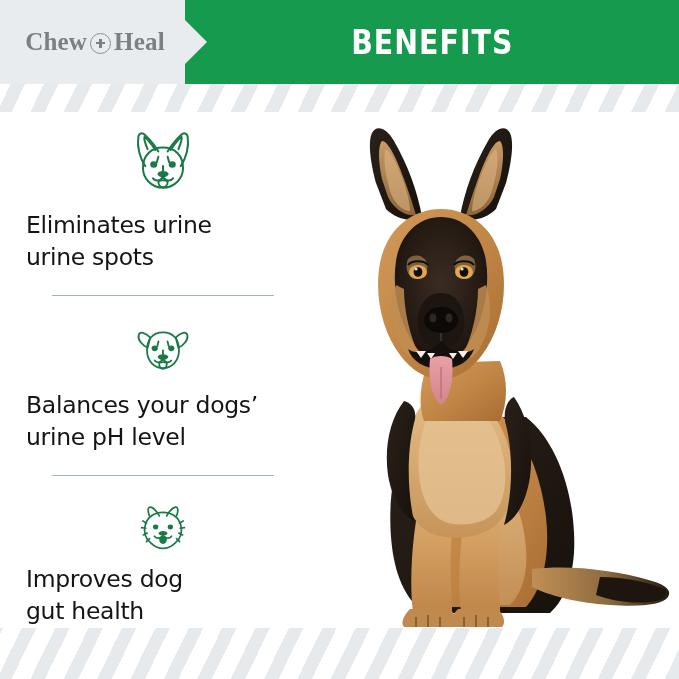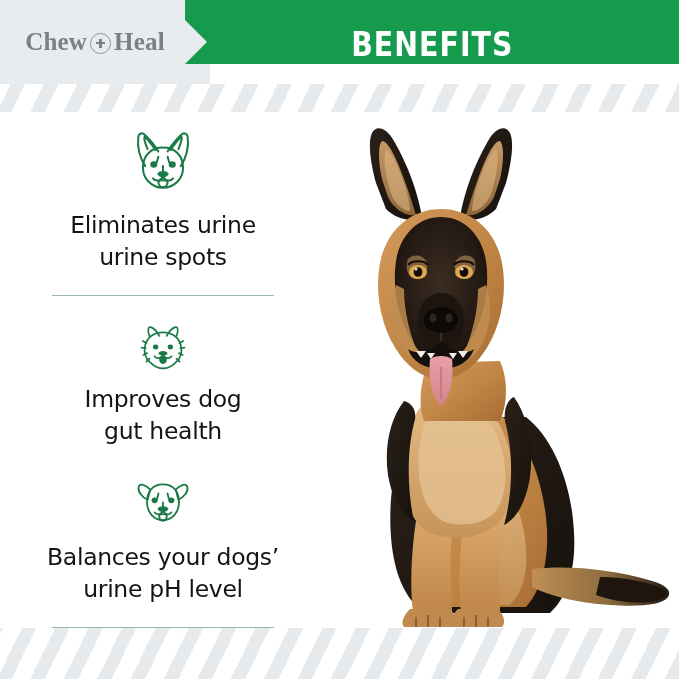--- a/index.html
+++ b/index.html
@@ -63,26 +63,26 @@
     position: absolute;
     background: #7a8085;
   }
   .logo-plus::before { width: 9px; height: 2.6px; }
   .logo-plus::after  { width: 2.6px; height: 9px; }
 
   .header-banner {
     position: absolute;
     left: 185px; top: 0;
     width: 494px;
-    height: 64px;
+    height: 84px;
     background: #169a4e;
     -webkit-clip-path: polygon(0 0, 100% 0, 100% 100%, 0 100%, 0 64px, 22px 42px, 0 20px);
     clip-path: polygon(0 0, 100% 0, 100% 100%, 0 100%, 0 64px, 22px 42px, 0 20px);
     display: flex;
-    align-items: flex-end;
+    align-items: center;
     justify-content: center;
   }
   .banner-title {
     color: #ffffff;
     font-family: "DejaVu Sans", sans-serif;
     font-weight: bold;
     font-size: 33px;
     letter-spacing: 1.2px;
     transform: scaleX(0.86);
     white-space: nowrap;
@@ -116,21 +116,21 @@
 
   
   .benefits {
     position: absolute;
     left: 12px; top: 14px;
     width: 302px;
   }
   .benefit {
     position: relative;
     width: 100%;
-    text-align: center;
+    text-align: left;
   }
   .benefit-icon {
     display: block;
     margin: 0 auto;
   }
   .benefit-text {
     font-family: "DejaVu Sans", sans-serif;
     font-size: 23.5px;
     line-height: 1.36;
     color: #141414;
@@ -204,20 +204,44 @@
             <path d="M44 72 C44 82 56 82 56 72 C54 70 46 70 44 72 Z"></path>
           </g>
         </svg>
         <div class="benefit-text">
           <span>Eliminates urine</span><br>
           <span>urine spots</span>
         </div>
         <div class="divider"></div>
       </div>
 
+      <div class="benefit b2">
+        <svg class="benefit-icon" viewBox="0 0 100 96">
+          <g fill="none" stroke="#1A7A45" stroke-width="2.8" stroke-linecap="round" stroke-linejoin="round">
+            <path d="M30 30 C22 22 14 20 12 26 C10 33 17 42 26 46 Z"></path>
+            <path d="M70 30 C78 22 86 20 88 26 C90 33 83 42 74 46 Z"></path>
+            <path d="M50 22 C33 22 25 34 25 50 C25 66 36 78 50 78 C64 78 75 66 75 50 C75 34 67 22 50 22 Z"></path>
+            <ellipse cx="37" cy="47" rx="4.8" ry="4.4" fill="#1A7A45" stroke="none"></ellipse>
+            <ellipse cx="63" cy="47" rx="4.8" ry="4.4" fill="#1A7A45" stroke="none"></ellipse>
+            <path d="M43 36 L41 44"></path>
+            <path d="M57 36 L59 44"></path>
+            <path d="M50 50 L50 58"></path>
+            <path d="M43 60 C45 57 55 57 57 60 C56 65 44 65 43 60 Z" fill="#1A7A45" stroke="#1A7A45"></path>
+            <path d="M50 64 C46 70 40 70 37 66"></path>
+            <path d="M50 64 C54 70 60 70 63 66"></path>
+            <path d="M44 70 C44 82 56 82 56 70 C54 68 46 68 44 70 Z"></path>
+          </g>
+        </svg>
+        <div class="benefit-text">
+          <span>Balances your dogs’</span><br>
+          <span>urine pH level</span>
+        </div>
+        <div class="divider"></div>
+      </div>
+
       <div class="benefit b3">
         <svg class="benefit-icon" viewBox="0 0 100 88">
           <g fill="none" stroke="#1A7A45" stroke-width="2.8" stroke-linecap="round" stroke-linejoin="round">
             <path d="M28 26 C24 16 26 10 31 12 C36 14 41 20 44 26"></path>
             <path d="M72 26 C76 16 74 10 69 12 C64 14 59 20 56 26"></path>
             <path d="M50 20 C36 20 24 28 21 41 C18 52 22 63 30 70
                      C36 76 43 79 50 79 C57 79 64 76 70 70
                      C78 63 82 52 79 41 C76 28 64 20 50 20 Z"></path>
             <path d="M23 38 L17 34 M22 46 L15 45 M24 54 L18 57 M28 63 L23 68"></path>
             <path d="M77 38 L83 34 M78 46 L85 45 M76 54 L82 57 M72 63 L77 68"></path>
@@ -228,44 +252,20 @@
             <path d="M50 58 C55 64 61 63 64 59"></path>
             <path d="M45 62 C45 73 55 73 55 62 C53 60 47 60 45 62 Z" fill="#1A7A45" stroke="#1A7A45"></path>
           </g>
         </svg>
         <div class="benefit-text">
           <span>Improves dog</span><br>
           <span>gut health</span>
         </div>
       </div>
 
-      <div class="benefit b2">
-        <svg class="benefit-icon" viewBox="0 0 100 96">
-          <g fill="none" stroke="#1A7A45" stroke-width="2.8" stroke-linecap="round" stroke-linejoin="round">
-            <path d="M30 30 C22 22 14 20 12 26 C10 33 17 42 26 46 Z"></path>
-            <path d="M70 30 C78 22 86 20 88 26 C90 33 83 42 74 46 Z"></path>
-            <path d="M50 22 C33 22 25 34 25 50 C25 66 36 78 50 78 C64 78 75 66 75 50 C75 34 67 22 50 22 Z"></path>
-            <ellipse cx="37" cy="47" rx="4.8" ry="4.4" fill="#1A7A45" stroke="none"></ellipse>
-            <ellipse cx="63" cy="47" rx="4.8" ry="4.4" fill="#1A7A45" stroke="none"></ellipse>
-            <path d="M43 36 L41 44"></path>
-            <path d="M57 36 L59 44"></path>
-            <path d="M50 50 L50 58"></path>
-            <path d="M43 60 C45 57 55 57 57 60 C56 65 44 65 43 60 Z" fill="#1A7A45" stroke="#1A7A45"></path>
-            <path d="M50 64 C46 70 40 70 37 66"></path>
-            <path d="M50 64 C54 70 60 70 63 66"></path>
-            <path d="M44 70 C44 82 56 82 56 70 C54 68 46 68 44 70 Z"></path>
-          </g>
-        </svg>
-        <div class="benefit-text">
-          <span>Balances your dogs’</span><br>
-          <span>urine pH level</span>
-        </div>
-        <div class="divider"></div>
-      </div>
-
     </div>
 
     <div class="dog-photo">
       <svg width="379" height="511" viewBox="0 0 379 511">
         <defs>
           <linearGradient id="tanG" x1="0" y1="0" x2="1" y2="1">
             <stop offset="0%" stop-color="#d39a5c"></stop>
             <stop offset="55%" stop-color="#c08544"></stop>
             <stop offset="100%" stop-color="#a66c33"></stop>
           </linearGradient>

